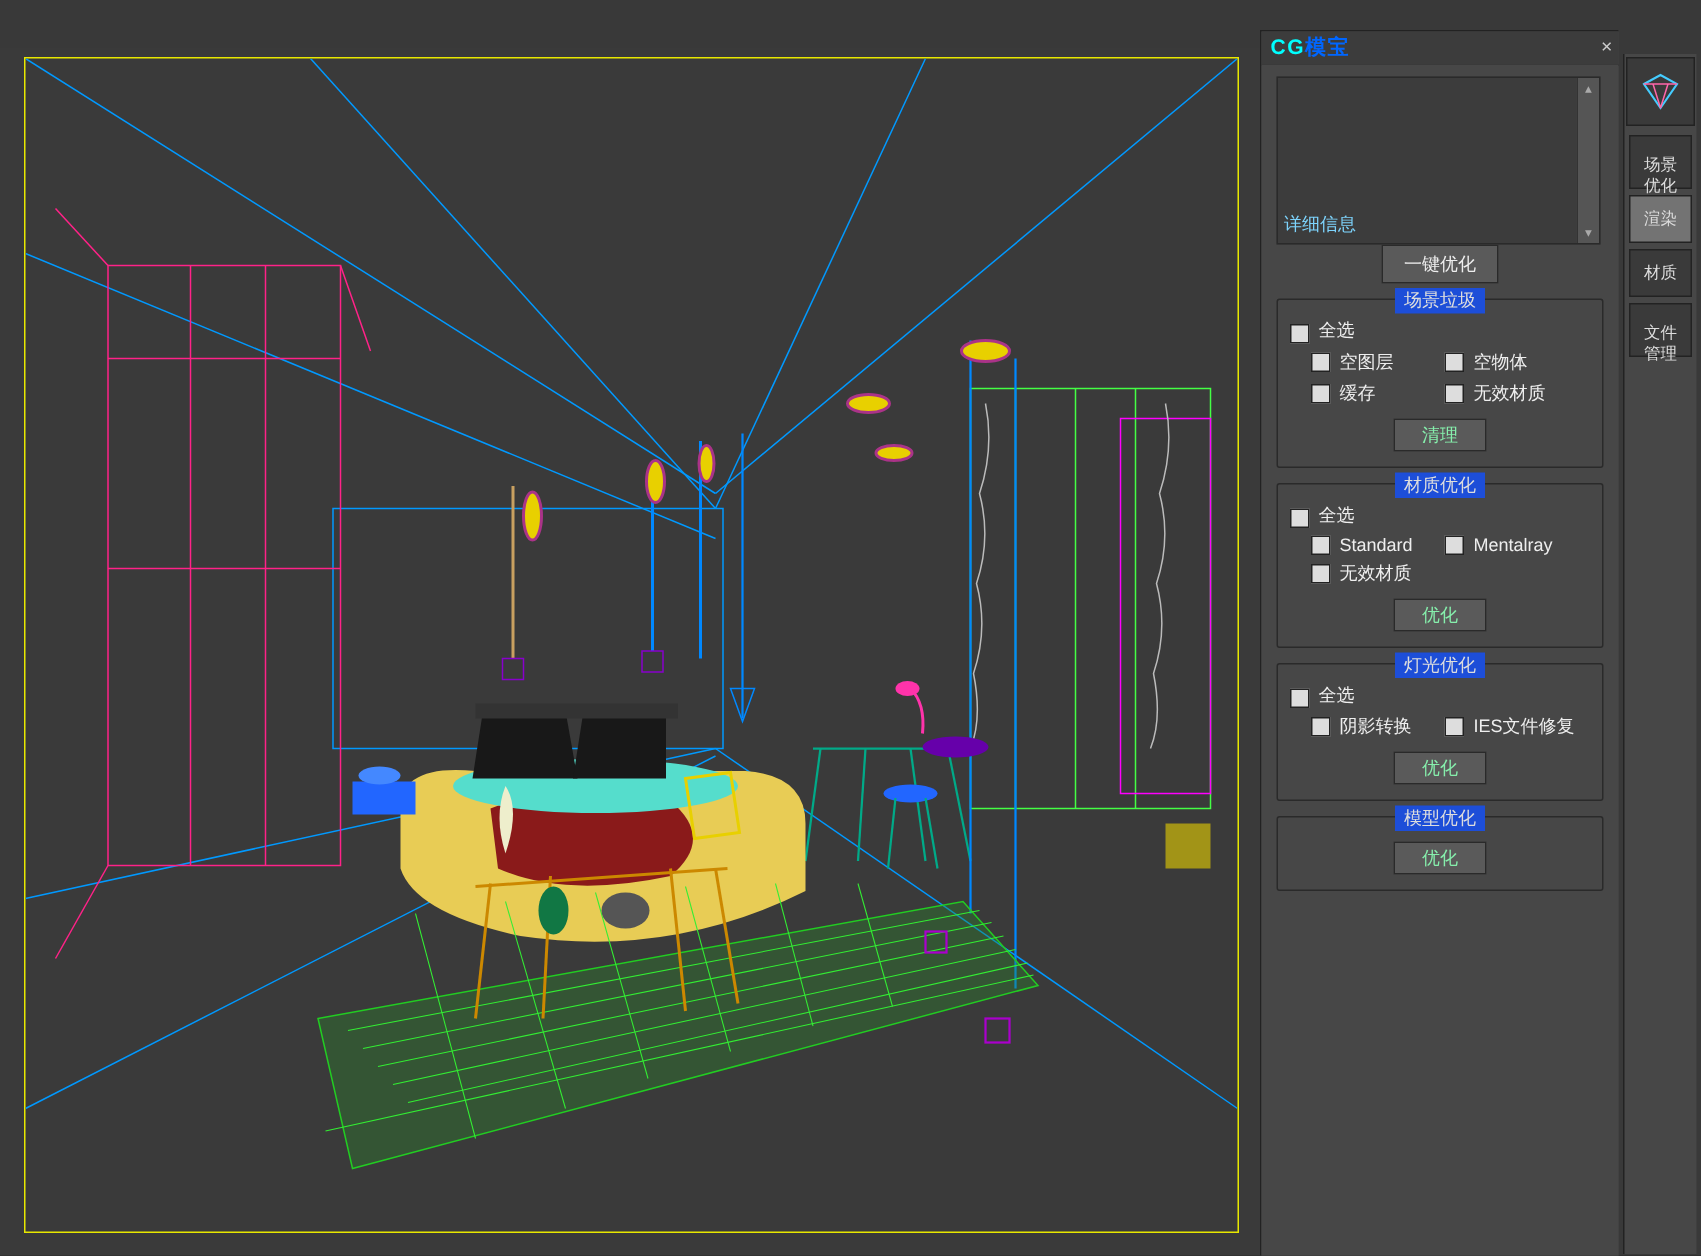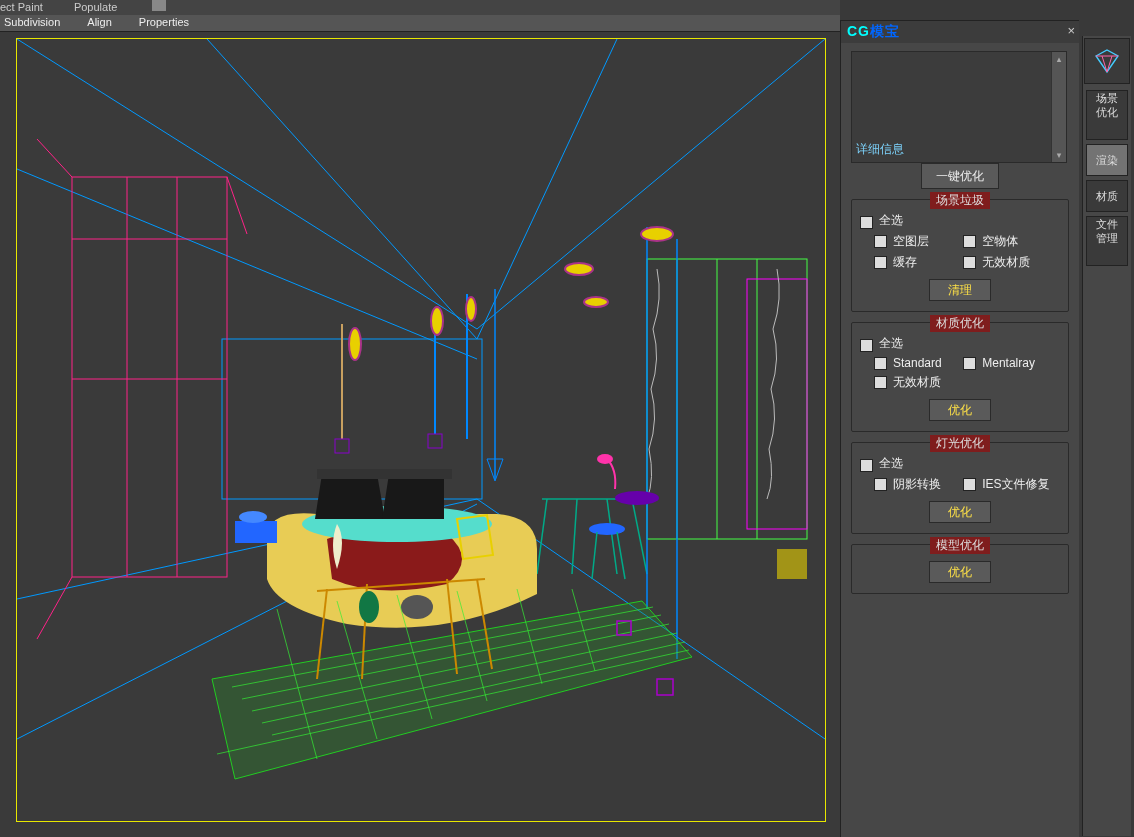--- a/index.html
+++ b/index.html
@@ -20,51 +20,41 @@
 .panel-logo .c2{color:#06f}
 .close-x{position:absolute;right:4px;top:2px;color:#ccc;font-size:13px;cursor:pointer}
 .panel-body{position:absolute;top:22px;left:0;width:238px;bottom:0;background:#474747;padding:8px 10px;box-sizing:border-box;overflow:hidden}
 .info-box{position:relative;width:214px;height:110px;background:#3c3c3c;border:1px solid #2a2a2a}
 .info-label{position:absolute;left:4px;bottom:4px;color:#7dd3fc}
 .info-scroll{position:absolute;right:0;top:0;width:14px;height:100%;background:#555;border-left:1px solid #333}
 .info-scroll-up{position:absolute;right:2px;top:2px;width:10px;height:10px;color:#aaa;font-size:9px;text-align:center;line-height:10px}
 .info-scroll-dn{position:absolute;right:2px;bottom:2px;width:10px;height:10px;color:#aaa;font-size:9px;text-align:center;line-height:10px}
 .big-btn{display:block;margin:0 auto 10px;width:76px;height:24px;background:#5a5a5a;border:1px solid #2a2a2a;color:#eee;text-align:center;line-height:24px;cursor:pointer}
 .section{border:1px solid #2a2a2a;border-radius:2px;margin-bottom:10px;padding:8px 8px 10px 8px;position:relative}
-.section-title{position:absolute;top:-8px;left:50%;transform:translateX(-50%);background:#7f1d1d;padding:0 6px;color:#ddd}
+.section-title{position:absolute;top:-8px;left:50%;transform:translateX(-50%);background:#1d4ed8;padding:0 6px;color:#ddd}
 .ck-row{margin:4px 0;display:flex;align-items:flex-end}
 .ck-row2{margin:4px 0 4px 14px;display:flex;align-items:flex-start;flex-wrap:wrap}
 .ck{width:11px;height:11px;border:1px solid #222;background:#ddd;display:inline-block;margin-right:6px;flex:none}
 .ck-label{color:#eee}
 .ck-col{display:inline-flex;align-items:center;width:48%}
-.sec-btn{display:block;margin:8px auto 0;width:60px;height:20px;background:#5a5a5a;border:1px solid #2a2a2a;color:#fde047;text-align:center;line-height:20px;cursor:pointer;font-size:12px}
+.sec-btn{display:block;margin:8px auto 0;width:60px;height:20px;background:#5a5a5a;border:1px solid #2a2a2a;color:#86efac;text-align:center;line-height:20px;cursor:pointer;font-size:12px}
 
 .side-tabs{position:absolute;top:36px;left:1082px;width:48px;height:800px;background:#474747;border-left:1px solid #222}
 .dia{width:44px;height:44px;margin:2px auto 6px;background:#3a3a3a;display:flex;align-items:center;justify-content:center;border:1px solid #222}
-.tab{width:42px;height:50px;margin:0 auto 4px;background:#3a3a3a;border:1px solid #222;color:#ddd;font-size:11px;text-align:center;padding-top:0;box-sizing:border-box;line-height:14px;cursor:pointer}
+.tab{width:42px;height:36px;margin:0 auto 4px;background:#3a3a3a;border:1px solid #222;color:#ddd;font-size:11px;text-align:center;padding-top:12px;box-sizing:border-box;line-height:14px;cursor:pointer}
 .tab.small{height:32px;padding-top:8px}
 .tab.active{background:#737373}
 
 .flag{display:inline-block;width:14px;height:10px;background:#888;margin-left:4px;vertical-align:middle}
 </style>
 </head>
 <body>
 
 <div class="app">
 
-  <div class="menu-bar">
-    <span>ect Paint</span>
-    <span>Populate</span>
-    <span class="flag"></span>
-  </div>
-  <div class="menu-bar2">
-    <span>Subdivision</span>
-    <span>Align</span>
-    <span>Properties</span>
-  </div>
 
   <div class="viewport">
     <div class="vp-inner">
       <svg class="scene-svg" viewBox="0 0 808 782">
 
         <g stroke="#0099ff" stroke-width="1" fill="none">
           <line x1="0" y1="0" x2="460" y2="290"></line>
           <line x1="808" y1="0" x2="460" y2="290"></line>
           <line x1="0" y1="560" x2="460" y2="460"></line>
           <line x1="808" y1="700" x2="460" y2="460"></line>

